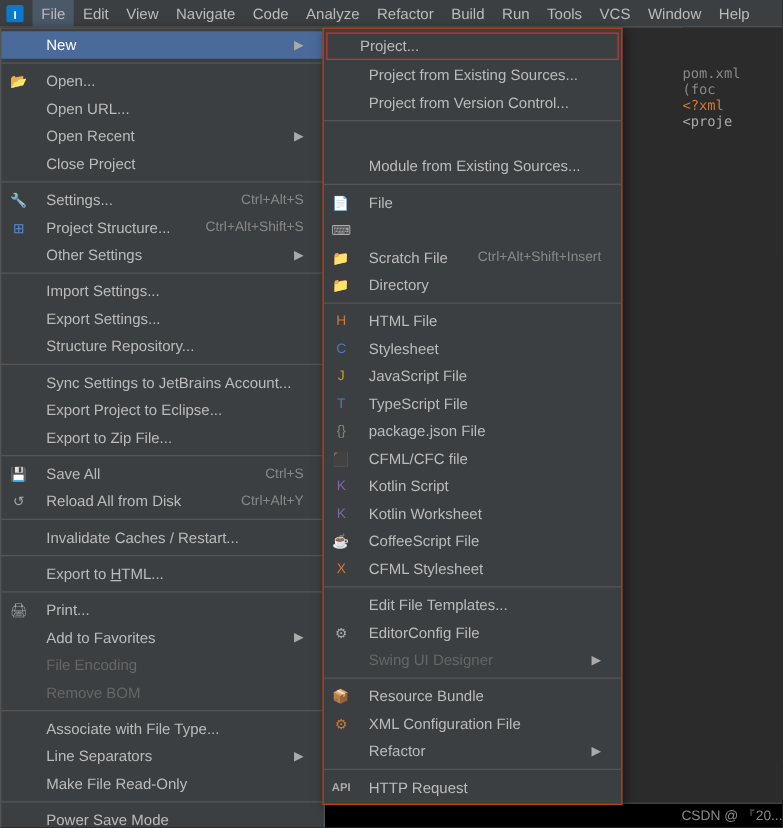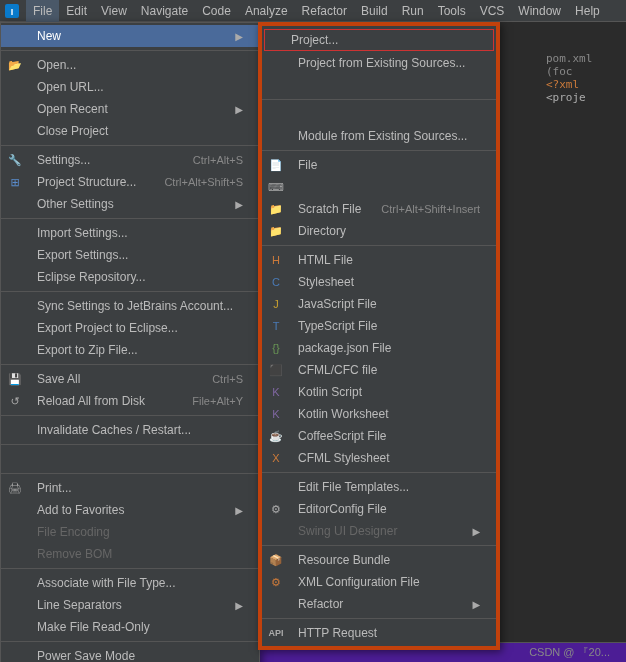--- a/index.html
+++ b/index.html
@@ -64,21 +64,21 @@
       box-shadow: 2px 2px 8px rgba(0,0,0,0.5);
       padding: 2px 0;
     }
 
     
     .dropdown-secondary {
       position: absolute;
       top: 0;
       left: 258px;
       background: #3c3f41;
-      border: 4px solid #c2410c;
+      border: 1px solid #c2410c;
       min-width: 240px;
       box-shadow: 2px 2px 8px rgba(0,0,0,0.5);
       padding: 2px 0;
     }
 
     .menu-item {
       display: flex;
       align-items: center;
       padding: 2px 16px 2px 36px;
       height: 22px;
@@ -165,26 +165,26 @@
       padding-top: 4px;
     }
 
     
     .bottombar {
       position: absolute;
       bottom: 0;
       left: 0;
       right: 0;
       height: 20px;
-      background: #4c1d95;
+      background: #000000;
       border-top: 1px solid #555;
       display: flex;
       align-items: center;
       justify-content: flex-end;
-      padding-right: 16px;
+      padding-right: 0;
       font-size: 11px;
       color: #888;
     }
 
     
     .icon-folder {
       color: #c8a05a;
     }
     .icon-file {
       color: #6a8cba;
@@ -299,21 +299,21 @@
     <div class="menu-item">
       <span class="menu-item-icon"></span>
       <span class="menu-item-label">Import Settings...</span>
     </div>
     <div class="menu-item">
       <span class="menu-item-icon"></span>
       <span class="menu-item-label">Export Settings...</span>
     </div>
     <div class="menu-item">
       <span class="menu-item-icon"></span>
-      <span class="menu-item-label">Eclipse Repository...</span>
+      <span class="menu-item-label">Structure Repository...</span>
     </div>
 
     <div class="menu-separator"></div>
 
     <div class="menu-item">
       <span class="menu-item-icon"></span>
       <span class="menu-item-label">Sync Settings to JetBrains Account...</span>
     </div>
     <div class="menu-item">
       <span class="menu-item-icon"></span>
@@ -327,34 +327,35 @@
     <div class="menu-separator"></div>
 
     <div class="menu-item">
       <span class="menu-item-icon" style="color:#aaa;">💾</span>
       <span class="menu-item-label">Save All</span>
       <span class="menu-item-shortcut">Ctrl+S</span>
     </div>
     <div class="menu-item">
       <span class="menu-item-icon" style="color:#aaa;">↺</span>
       <span class="menu-item-label">Reload All from Disk</span>
-      <span class="menu-item-shortcut">File+Alt+Y</span>
+      <span class="menu-item-shortcut">Ctrl+Alt+Y</span>
     </div>
 
     <div class="menu-separator"></div>
 
     <div class="menu-item">
       <span class="menu-item-icon"></span>
       <span class="menu-item-label">Invalidate Caches / Restart...</span>
     </div>
 
     <div class="menu-separator"></div>
 
     <div class="menu-item">
       <span class="menu-item-icon"></span>
+      <span class="menu-item-label">Export to <span style="text-decoration:underline;">H</span>TML...</span>
     </div>
 
     <div class="menu-separator"></div>
 
     <div class="menu-item">
       <span class="menu-item-icon" style="color:#aaa;">🖨</span>
       <span class="menu-item-label">Print...</span>
     </div>
     <div class="menu-item">
       <span class="menu-item-icon"></span>
@@ -398,20 +399,21 @@
       <div class="menu-item" style="border: 1px solid #cc3333; margin: 1px 2px; padding-left: 26px;">
         <span class="menu-item-icon"></span>
         <span class="menu-item-label">Project...</span>
       </div>
       <div class="menu-item">
         <span class="menu-item-icon"></span>
         <span class="menu-item-label">Project from Existing Sources...</span>
       </div>
       <div class="menu-item">
         <span class="menu-item-icon"></span>
+        <span class="menu-item-label">Project from Version Control...</span>
       </div>
 
       <div class="menu-separator"></div>
 
       <div class="menu-item">
         <span class="menu-item-icon"></span>
       </div>
       <div class="menu-item">
         <span class="menu-item-icon"></span>
         <span class="menu-item-label">Module from Existing Sources...</span>

